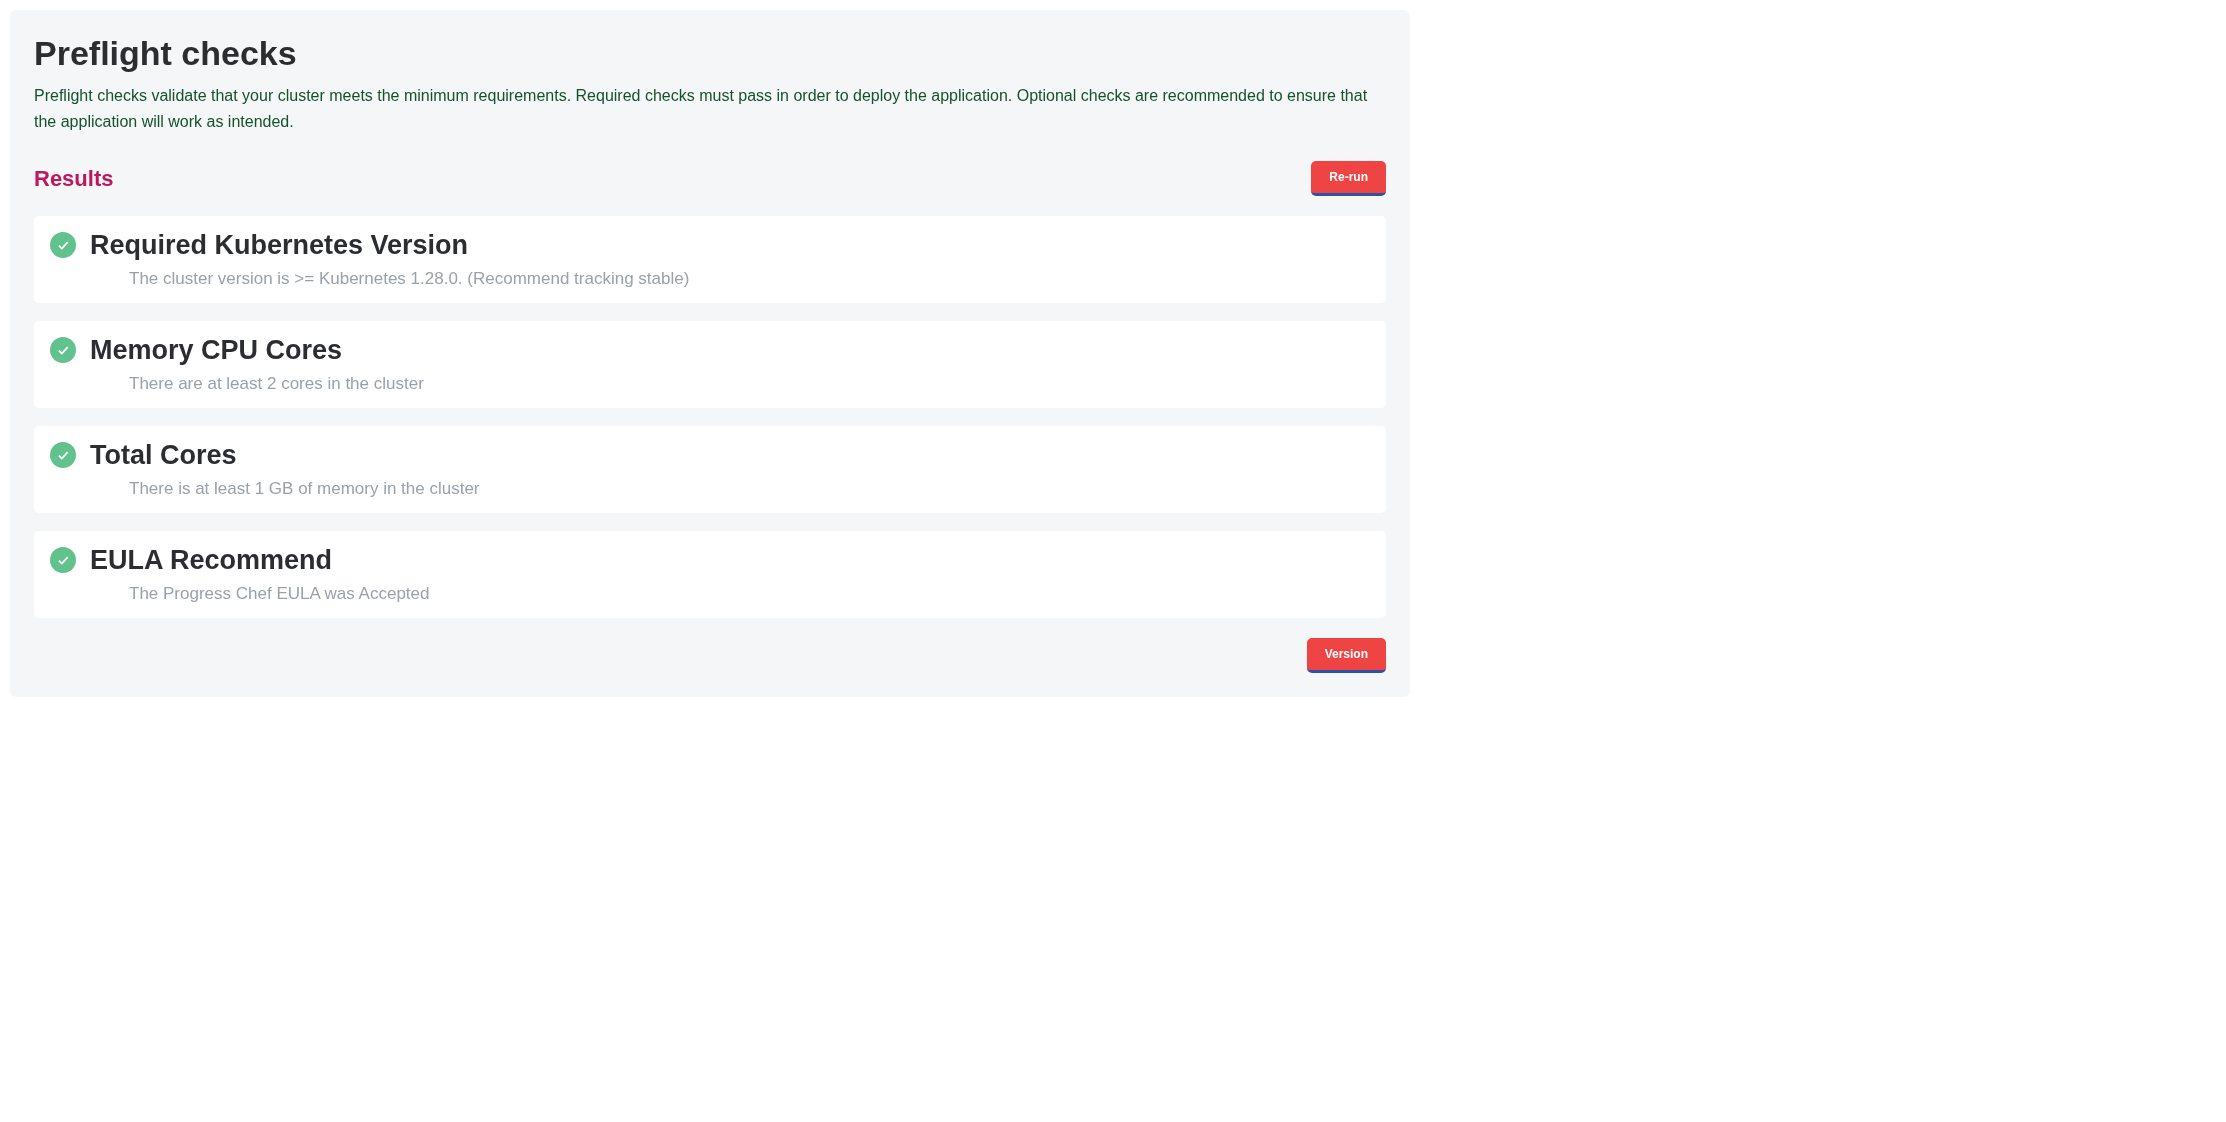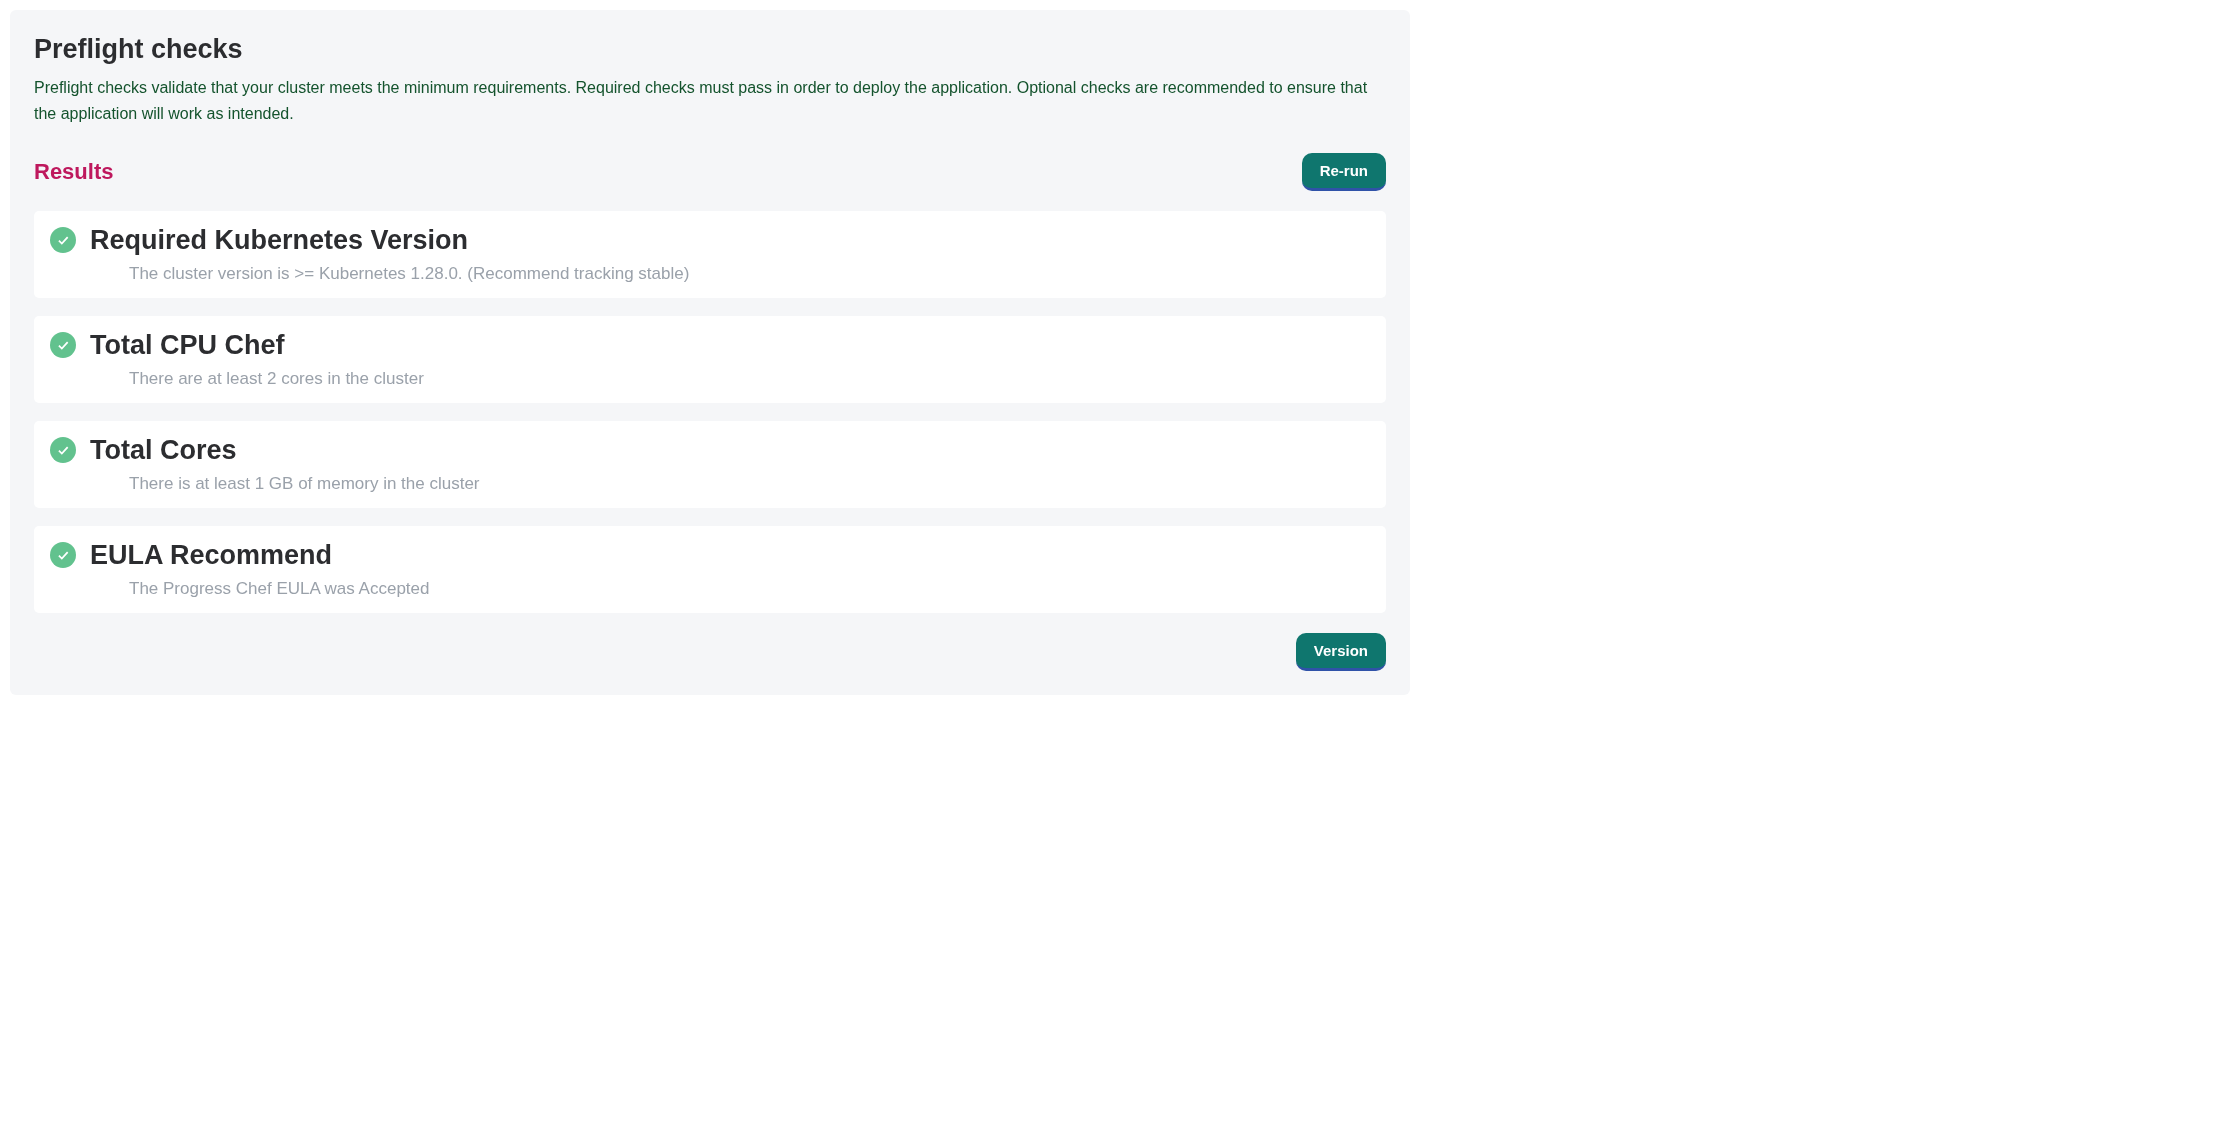--- a/index.html
+++ b/index.html
@@ -13,21 +13,21 @@
       padding: 10px;
     }
     .panel {
       background: #f5f6f8;
       border-radius: 6px;
       padding: 24px;
       width: 1400px;
       max-width: 100%;
     }
     .page-title {
-      font-size: 27px;
+      font-size: 34px;
       font-weight: 700;
       color: #2c2d30;
       margin-bottom: 10px;
     }
     .page-description {
       font-size: 16px;
       color: #14532d;
       line-height: 1.6;
       margin-bottom: 27px;
     }
@@ -36,27 +36,27 @@
       justify-content: space-between;
       align-items: center;
       margin-bottom: 20px;
     }
     .results-title {
       font-size: 22px;
       font-weight: 700;
       color: #be185d;
     }
     .btn {
-      background: #0f766e;
+      background: #ef4444;
       color: #ffffff;
       border: none;
       border-bottom: 3px solid #2f52a8;
-      border-radius: 10px;
+      border-radius: 5px;
       padding: 9px 18px;
-      font-size: 15px;
+      font-size: 12px;
       font-weight: 600;
       cursor: pointer;
     }
     .check-card {
       background: #ffffff;
       border-radius: 5px;
       padding: 14px 16px;
       margin-bottom: 18px;
       display: flex;
       align-items: flex-start;
@@ -125,21 +125,21 @@
           <div class="check-detail">The cluster version is &gt;= Kubernetes 1.28.0. (Recommend tracking stable)</div>
         </div>
       </div>
       <div class="check-card">
         <div class="check-icon">
           <svg viewBox="0 0 24 24">
             <polyline points="5 13 10 18 20 7"></polyline>
           </svg>
         </div>
         <div class="check-body">
-          <div class="check-title">Total CPU Chef</div>
+          <div class="check-title">Memory CPU Cores</div>
           <div class="check-detail">There are at least 2 cores in the cluster</div>
         </div>
       </div>
       <div class="check-card">
         <div class="check-icon">
           <svg viewBox="0 0 24 24">
             <polyline points="5 13 10 18 20 7"></polyline>
           </svg>
         </div>
         <div class="check-body">

